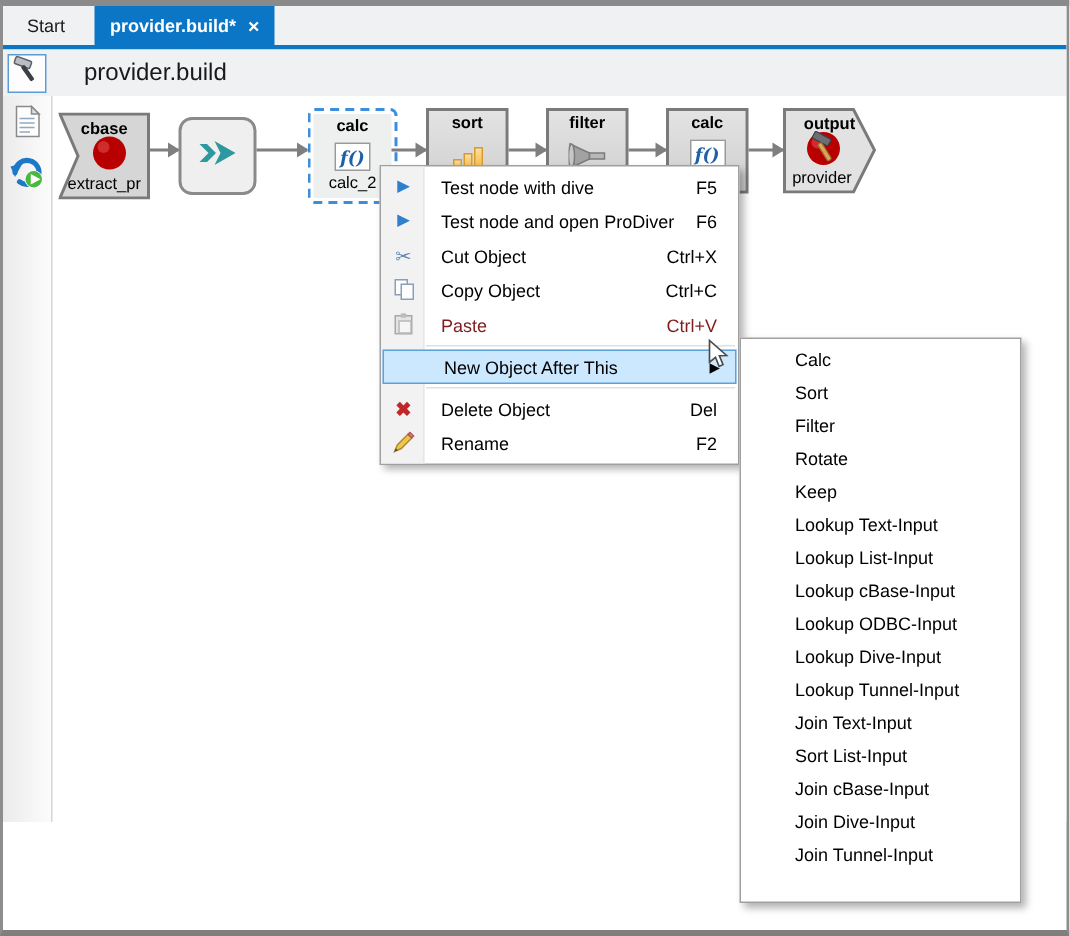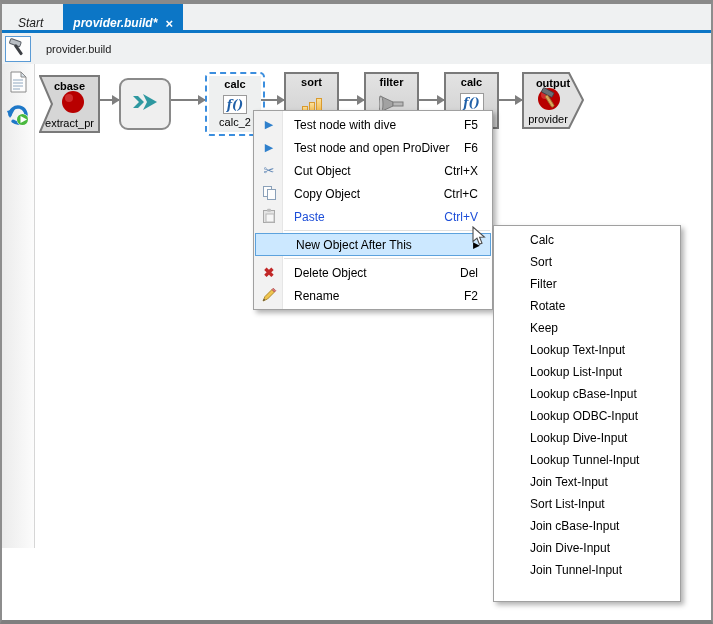--- a/index.html
+++ b/index.html
@@ -5,30 +5,30 @@
   * { margin:0; padding:0; box-sizing:border-box; }
   html,body { width:713px; height:624px; font-family:"Liberation Sans", sans-serif; background:#fff; }
 
   .window { position:relative; width:713px; height:624px;
     border-left:2px solid #8d8d8d; border-right:2px solid #8d8d8d;
     border-top:4px solid #8a8a8a; border-bottom:4px solid #7f7f7f;
     background:#fff; overflow:hidden; }
 
   
   .tabbar { height:26px; background:#eff1f2; display:flex; align-items:stretch; padding-left:6px; }
-  .tab { display:flex; align-items:flex-end; padding:0 10px; font-size:12px; color:#1a1a1a; cursor:default;font-style:italic; }
+  .tab { display:flex; align-items:center; padding:0 10px; font-size:12px; color:#1a1a1a; cursor:default; }
   .tab.active { background:#0c76c6; color:#fff; font-weight:bold; margin-left:10px; }
   .tab .close { margin-left:8px; font-size:13px; font-weight:bold; line-height:1; color:#fff; }
   .blueline { height:3px; background:#0c76c6; }
 
   
   .header { height:31px; background:#eff1f2; display:flex; align-items:center; }
   .tool-btn { width:26px; height:26px; margin-left:3px; background:#fdfdfd;
     border:1px solid #5b9bd5; display:flex; align-items:center; justify-content:center; }
-  .title { font-size:11px; color:#1a1a1a; margin-left:15px; }
+  .title { font-size:16px; color:#1a1a1a; margin-left:25px; }
 
   
   .content { position:relative; display:flex; height:484px; }
   .sidebar { width:32px; background:linear-gradient(to right,#ebebeb,#fcfcfc); }
   .side-btn { width:26px; height:26px; margin:7px 0 2px 3px; display:flex; align-items:center; justify-content:center; }
   .canvas { position:relative; flex:1; background:#fff; border-left:1px solid #d6d6d6; }
 
   
   .node { position:absolute; }
   .rectnode { width:55px; height:57px; background:linear-gradient(#e3e3e3,#cfcfcf);
@@ -55,21 +55,21 @@
 
   
   .menu { position:absolute; left:218px; top:46px; width:240px; background:#fff;
     border:1px solid #a0a0a0; box-shadow:3px 3px 5px rgba(0,0,0,.3); padding:2px 0; z-index:10; }
   .menu::before { content:""; position:absolute; left:0; top:0; bottom:0; width:28px;
     background:#f2f2f2; border-right:1px solid #e6e6e6; }
   .mi { position:relative; height:23px; display:flex; align-items:center; font-size:12px; color:#000; }
   .mico { width:30px; text-align:center; flex:none; line-height:1; }
   .mlabel { flex:1; padding-left:10px; }
   .mkey { padding-right:14px; }
-  .mi.disabled .mlabel, .mi.disabled .mkey { color:#1d4ed8; }
+  .mi.disabled .mlabel, .mi.disabled .mkey { color:#7f1d1d; }
   .mi.hl { background:#cce8ff; border:1px solid #5ca2dd; margin:0 1px; height:23px; }
   .msep { height:1px; background:#e0e0e0; margin:2px 2px 2px 30px; }
   .ico-play { color:#2f80cc; font-size:11px; }
   .ico-cut { color:#5f86b5; font-size:13px; }
   .ico-del { color:#c12727; font-size:13px; font-weight:bold; }
   .subarrow { font-size:9px; color:#000; padding-right:10px; }
 
   
   .submenu { position:absolute; left:458px; top:161px; width:188px; height:377px; background:#fff;
     border:1px solid #a0a0a0; box-shadow:3px 3px 5px rgba(0,0,0,.3); padding-top:3px; z-index:11; }

